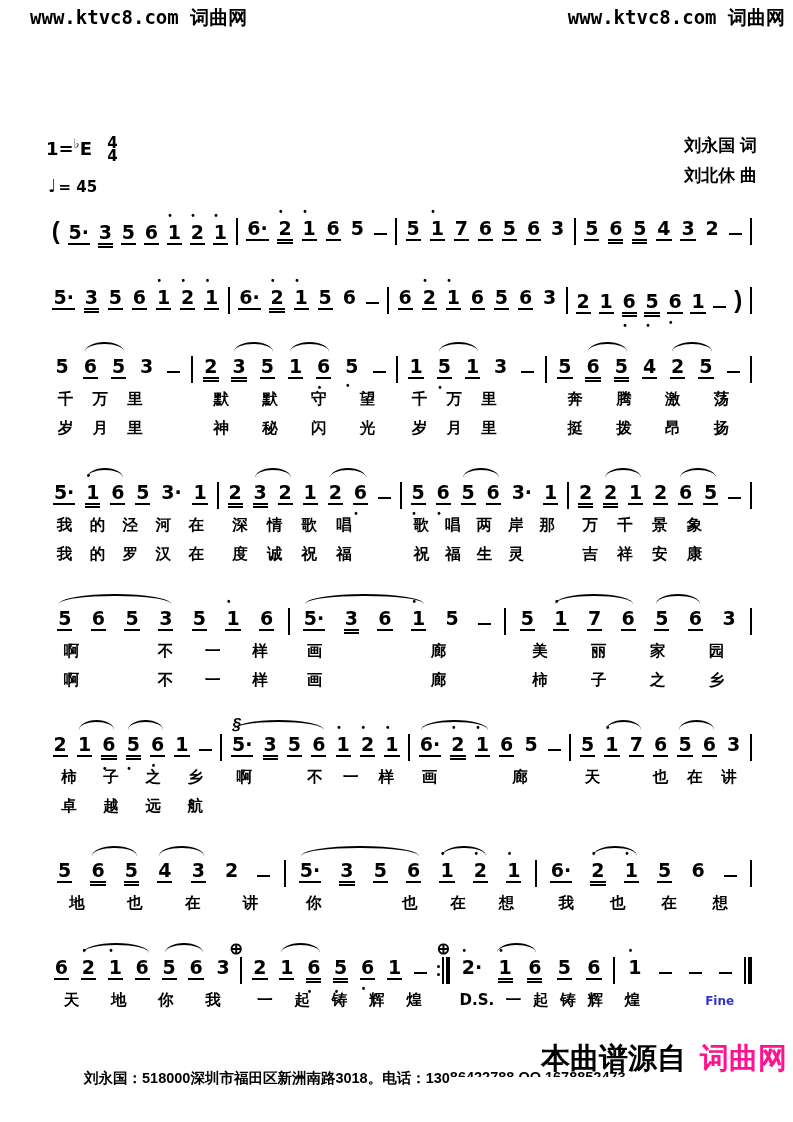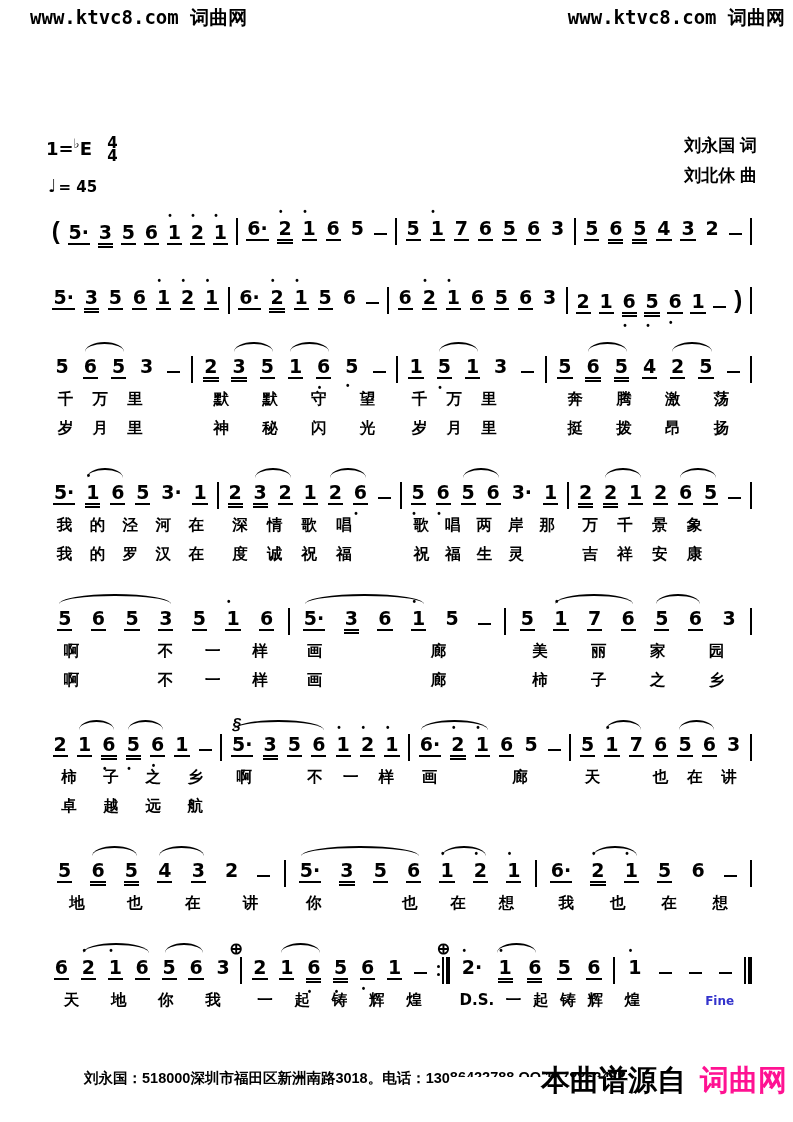--- a/index.html
+++ b/index.html
@@ -41,21 +41,21 @@
   .segno{left:10px;font-size:16px;font-style:italic;}
   .coda{left:-13px;font-size:16px;}
   .lyr{display:flex;justify-content:space-around;align-items:baseline;min-height:22px;margin-top:7px;
        font-size:15.5px;font-weight:bold;font-family:"DejaVu Sans",sans-serif;}
   .lspace{visibility:hidden;min-width:15px;}
   .ds{font-size:15px;}
   .fine{color:var(--fineblue,#3333cc);font-size:12px;font-weight:bold;}
 
   .footer{position:absolute;left:84px;top:1066px;font-size:14.5px;line-height:25px;font-weight:bold;}
   .clip{display:inline-block;height:11px;line-height:22px;overflow:hidden;vertical-align:top;}
-  .source{position:absolute;right:6px;top:1061px;font-size:29px;font-weight:bold;
+  .source{position:absolute;right:6px;top:1039px;font-size:29px;font-weight:bold;
           font-family:"DejaVu Sans",sans-serif;}
   .source .site{color:var(--pink,#ff1292);margin-left:14px;}
 </style>
 </head>
 <body>
 
 <div class="page">
   <div class="wm wm-l">www.ktvc8.com 词曲网</div>
   <div class="wm wm-r">www.ktvc8.com 词曲网</div>
 

